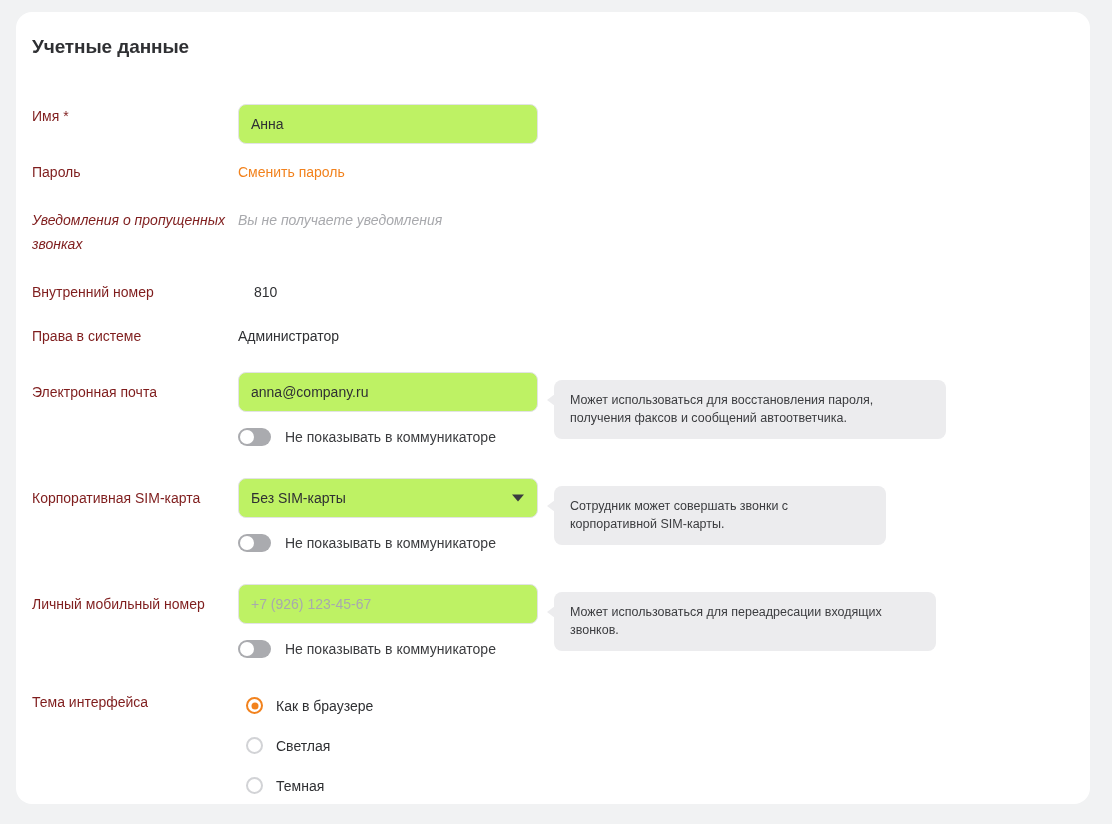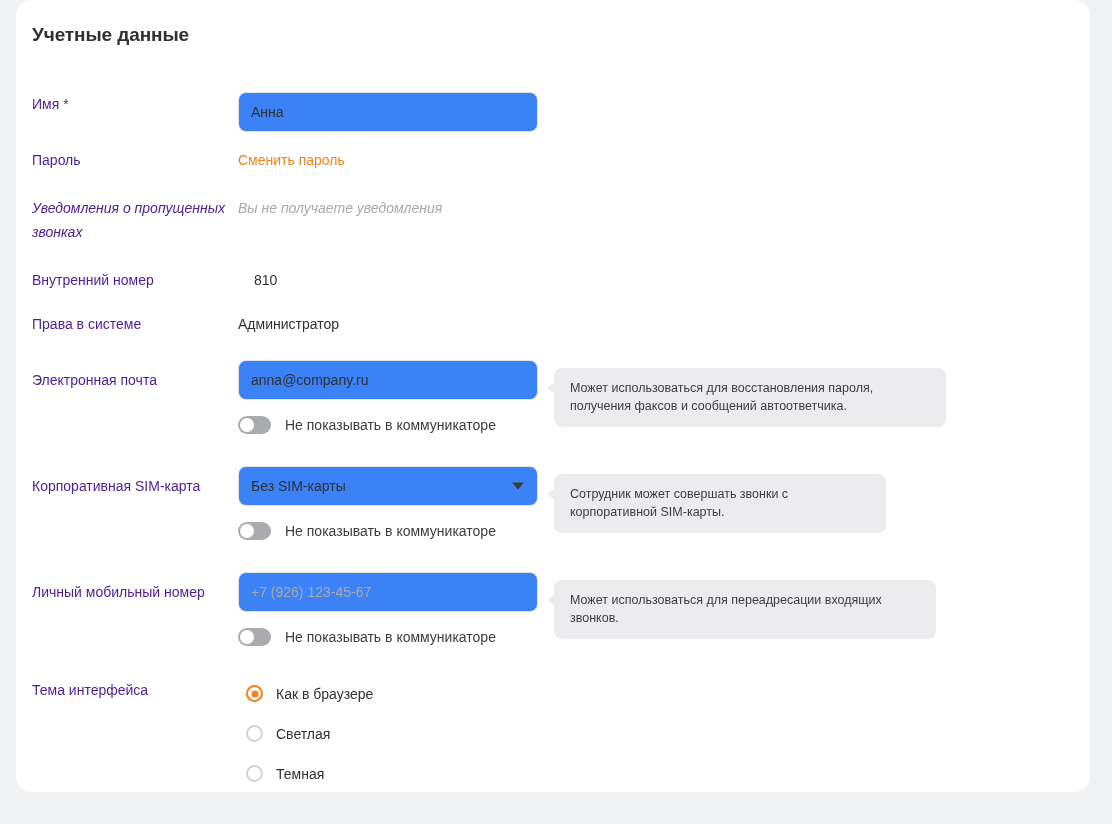--- a/index.html
+++ b/index.html
@@ -11,21 +11,21 @@
     height: 824px;
     background: #f1f2f3;
     font-family: "Liberation Sans", sans-serif;
     -webkit-font-smoothing: antialiased;
     overflow: hidden;
   }
 
   .card {
     position: absolute;
     left: 16px;
-    top: 0;
+    top: 12px;
     width: 1074px;
     height: 792px;
     background: #ffffff;
     border-radius: 16px;
     box-sizing: border-box;
     overflow: hidden;
   }
 
   .card-title {
     position: absolute;
@@ -49,21 +49,21 @@
     display: flex;
     align-items: flex-start;
   }
 
   .label {
     width: 222px;
     padding-left: 16px;
     box-sizing: border-box;
     font-size: 14px;
     line-height: 24px;
-    color: #4c1d95;
+    color: #7f1d1d;
     flex: 0 0 222px;
   }
 
   .field {
     flex: 0 0 auto;
     width: 300px;
     position: relative;
   }
 
   .hint {
@@ -92,21 +92,21 @@
   .hint.w1 { width: 392px; }
   .hint.w2 { width: 332px; }
   .hint.w3 { width: 382px; }
 
   .input {
     width: 300px;
     height: 40px;
     box-sizing: border-box;
     border: 1px solid #e2e3e5;
     border-radius: 8px;
-    background: #3b82f6;
+    background: #bef264;
     font-family: "Liberation Sans", sans-serif;
     font-size: 14px;
     color: #2f3033;
     padding: 0 12px;
     outline: none;
     display: block;
   }
   .input::placeholder { color: #a8a9ad; }
 
   .select-wrap { position: relative; width: 300px; }

